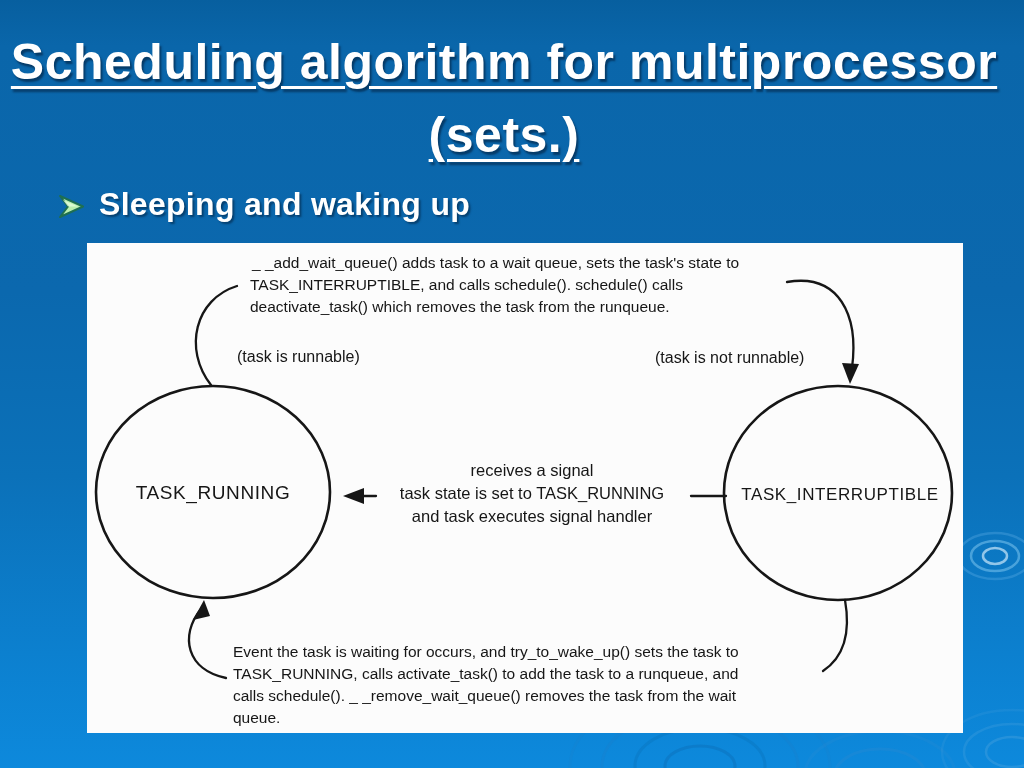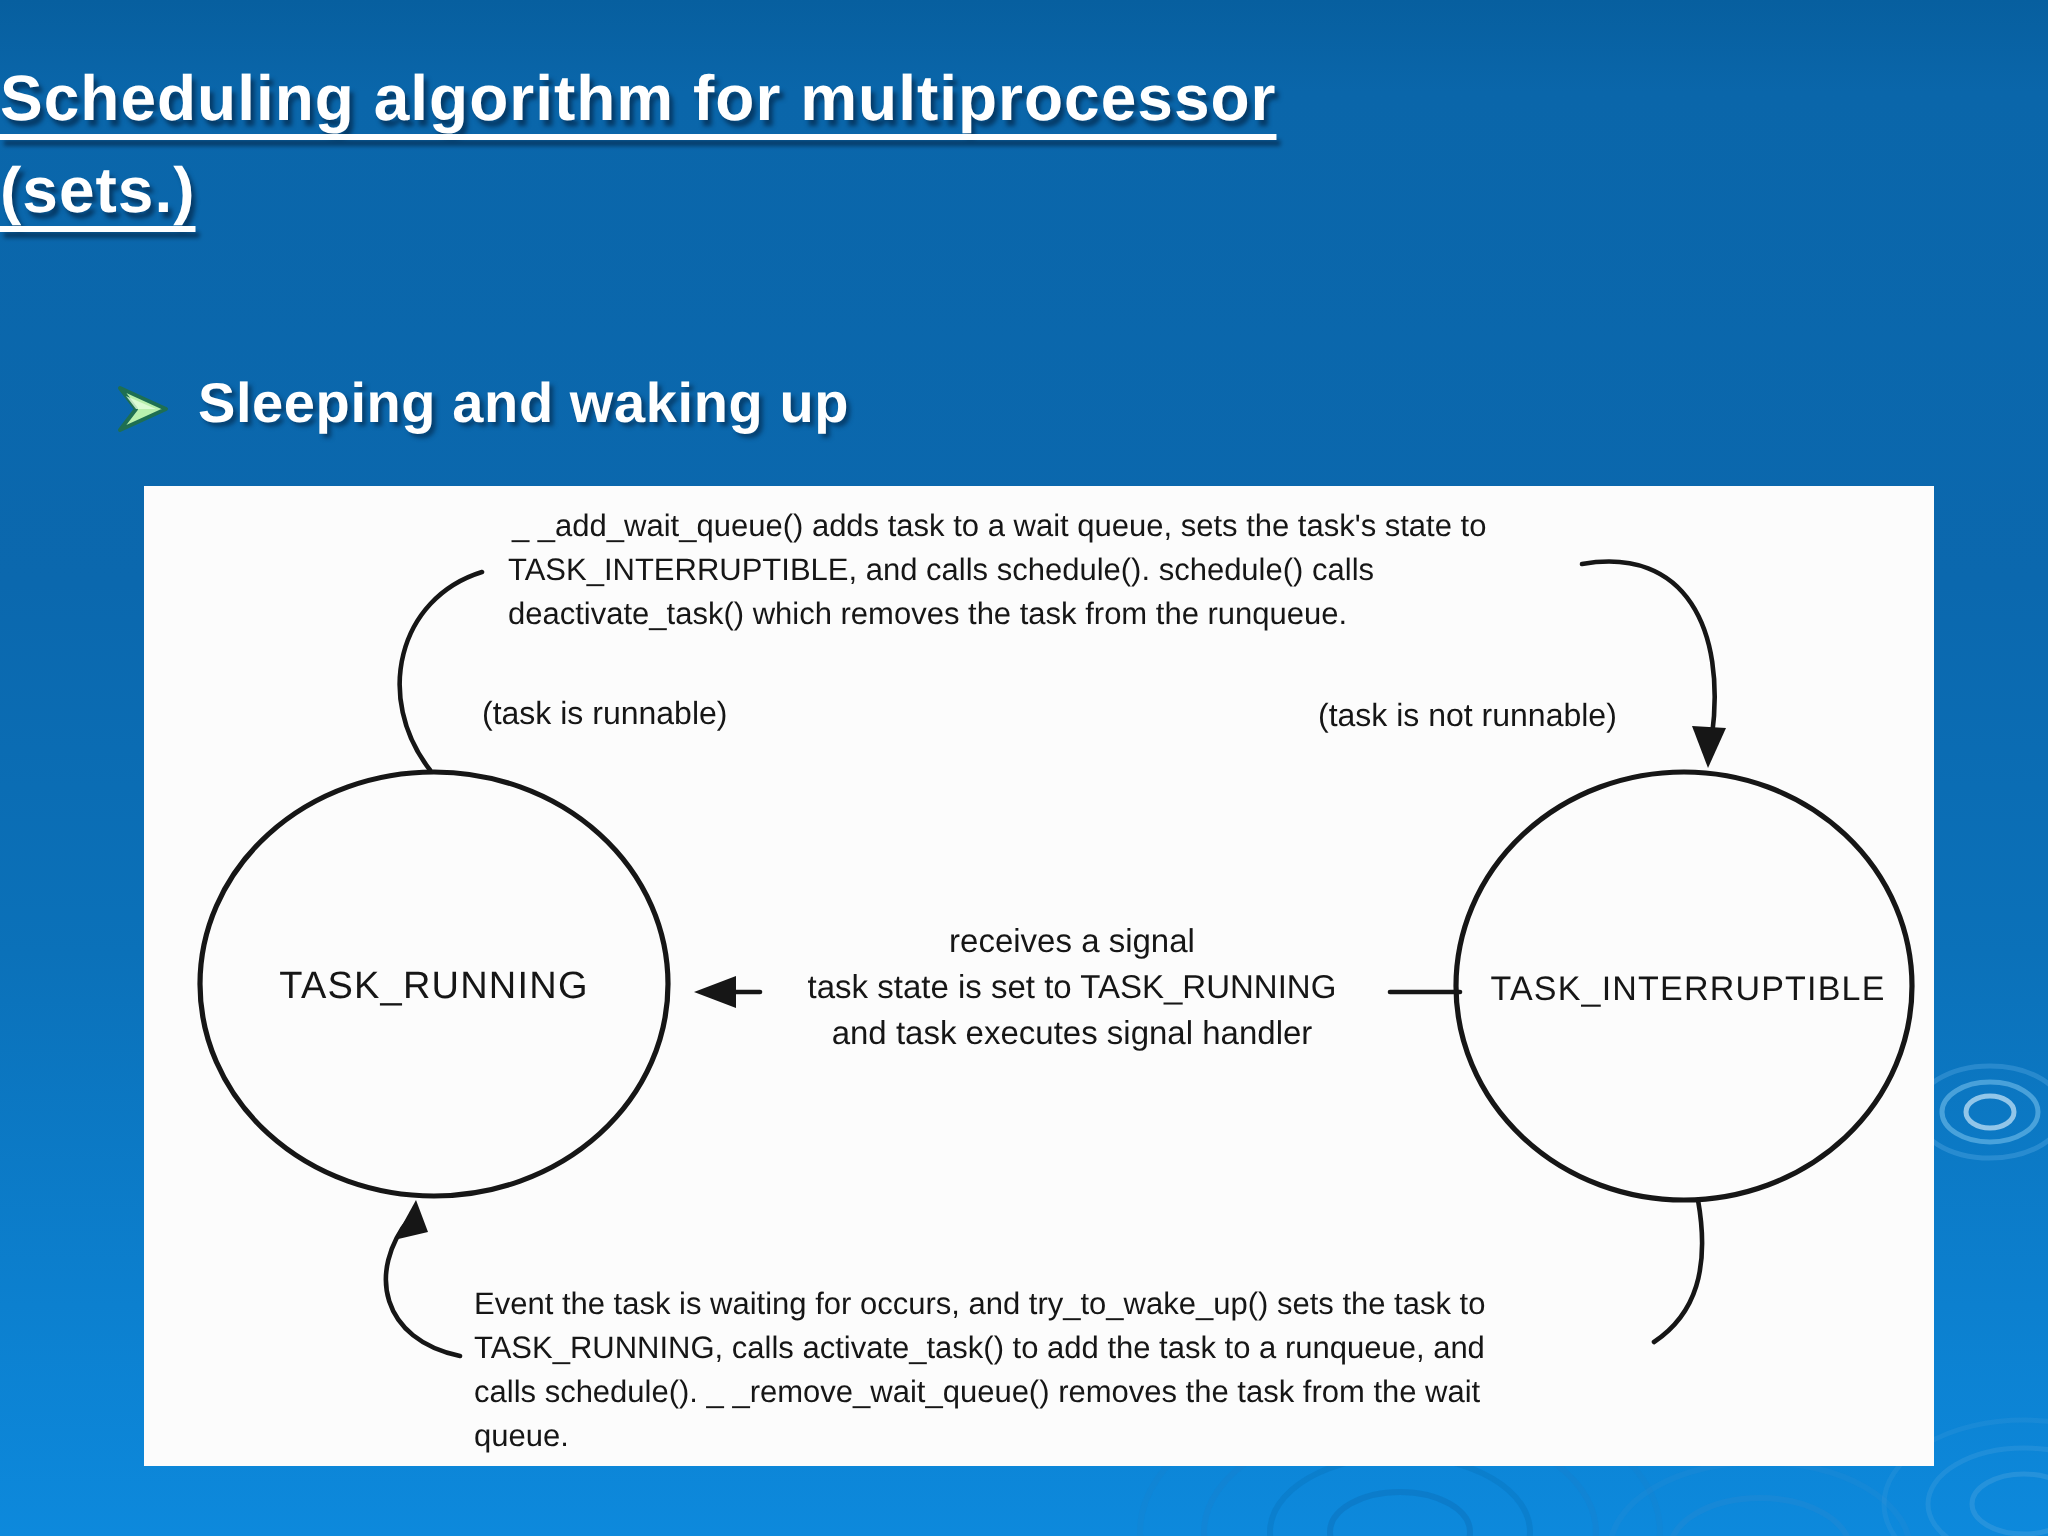--- a/index.html
+++ b/index.html
@@ -12,51 +12,50 @@
   .slide {
     position: absolute; inset: 0;
     width: 1024px; height: 768px;
     background: linear-gradient(180deg,
       #075f9f 0%, #0a66aa 6%, #0b68ae 38%, #0b71b9 62%, #0c80cf 85%, #0d89dc 100%);
     overflow: hidden;
   }
   .ripples { position: absolute; inset: 0; z-index: 1; pointer-events: none; }
   .title-block {
     position: absolute; top: 26px; left: 0; right: 16px;
-    z-index: 3;
+    text-align: center; z-index: 3;
     color: #ffffff;
     font-weight: 700;
-    font-size: 32px;
+    font-size: 50px;
     line-height: 1.45;
     letter-spacing: 0.5px;
     text-shadow: 2px 3px 2px rgba(3, 36, 68, 0.65);
   }
   .title-line {
     display: inline;
     text-decoration: underline;
     text-decoration-thickness: 3px;
     text-underline-offset: 7px;
   }
   .title-block .line-wrap { display: block; }
   .bullet-row {
     position: absolute; top: 186px; left: 58px;
     display: flex; align-items: center; gap: 14px; z-index: 3;
   }
   .bullet-glyph { width: 27px; height: 27px; margin-top: 4px; }
   .bullet-text {
-    color: #ffffff; font-weight: 700; font-size: 28px;
+    color: #ffffff; font-weight: 700; font-size: 32px;
     text-shadow: 2px 2px 2px rgba(3, 36, 68, 0.6);
     letter-spacing: 0.3px;
   }
   .diagram-box {
-    position: absolute; left: 72px; top: 243px;
+    position: absolute; left: 87px; top: 243px;
     width: 876px; height: 490px;
     background: #fcfcfc;
     z-index: 2;
-    padding-left: 19px;
   }
   .diagram-box svg { display: block; width: 876px; height: 490px; }
   .fig-text {
     font-family: "Liberation Sans", sans-serif;
     fill: #161616;
   }
   .fig-note  { font-size: 15.5px; }
   .fig-cond  { font-size: 16px; }
   .fig-mid   { font-size: 16.5px; }
   .fig-state { letter-spacing: 0.6px; }

